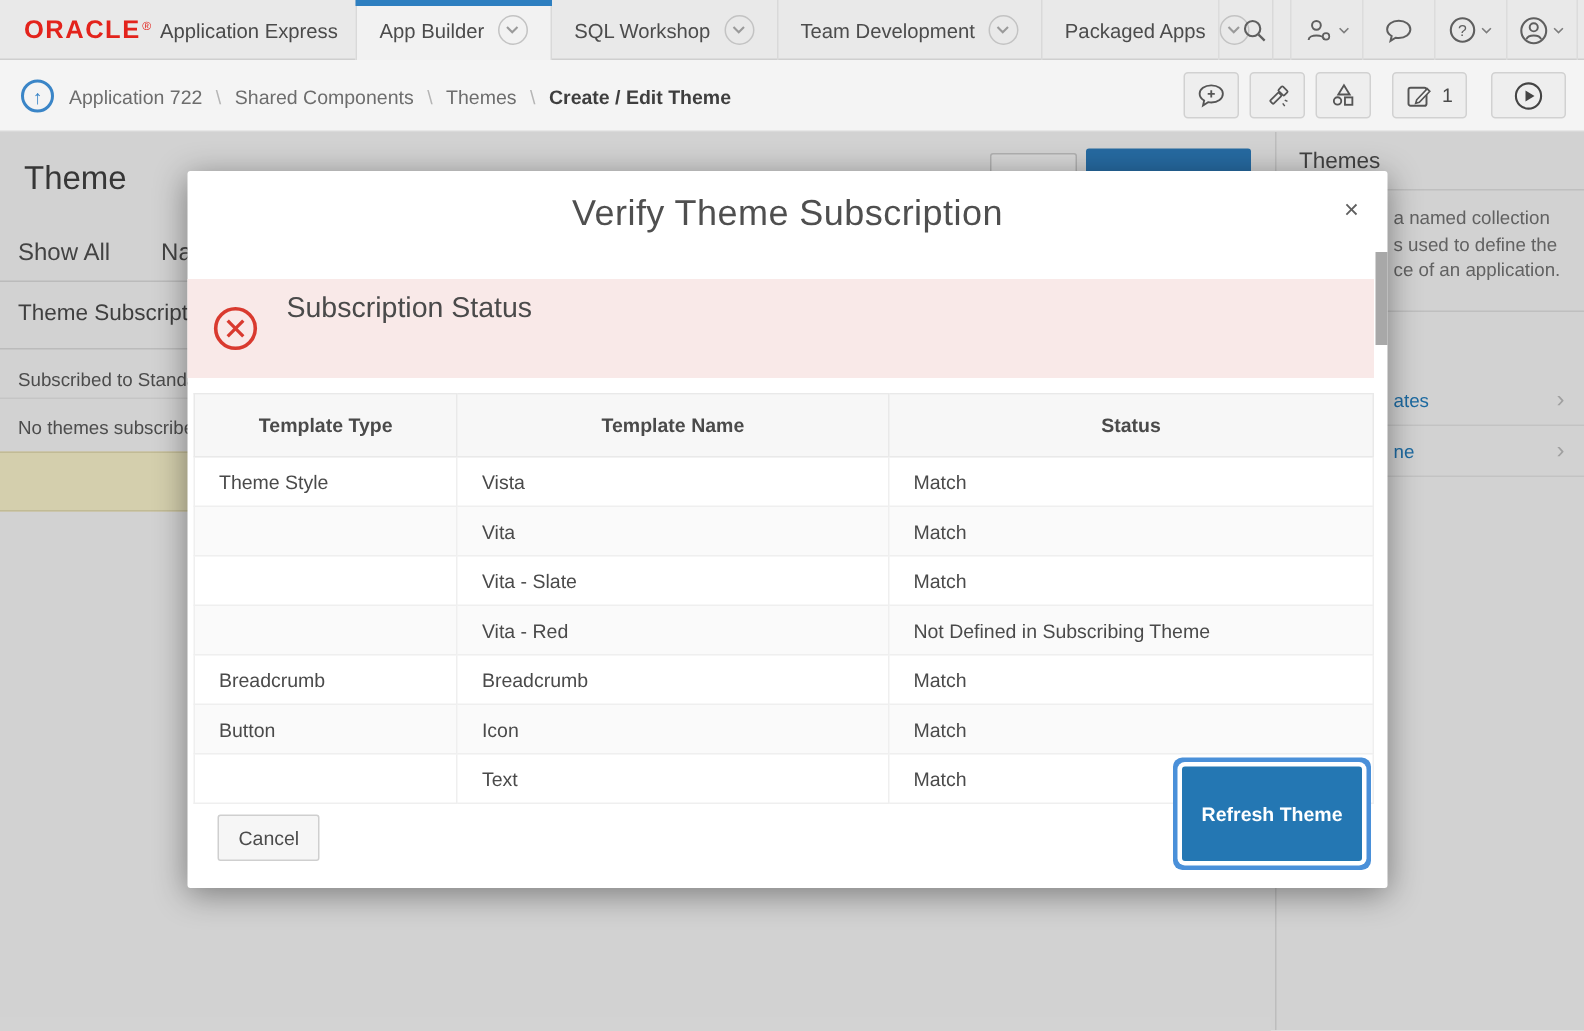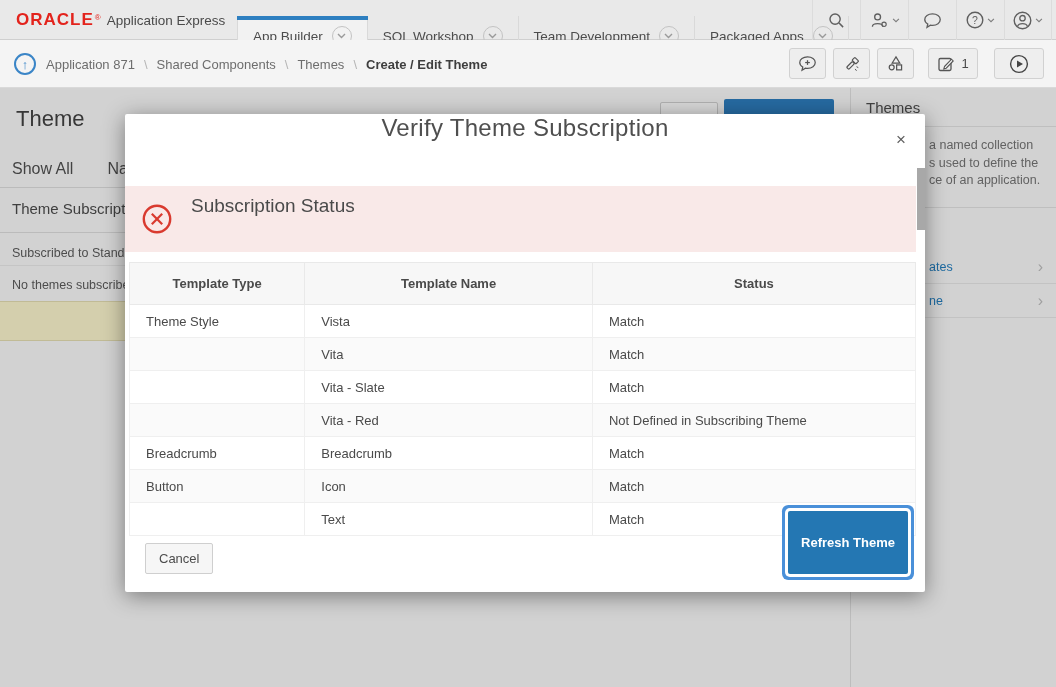--- a/index.html
+++ b/index.html
@@ -8,21 +8,21 @@
     position:relative; width:1056px; height:687px; overflow:hidden;
     font-family:"Liberation Sans", sans-serif; background:#f1f1f1;
   }
   
   .topbar { position:absolute; left:0; top:0; width:1056px; height:40px;
     background:#e9e9e9; border-bottom:1px solid #cfcfcf; }
   .brand { position:absolute; left:16px; top:0; height:40px; display:flex; align-items:center; }
   .brand .oracle { color:#e3231c; font-weight:bold; font-size:17px; letter-spacing:1px; }
   .brand .tm { color:#e3231c; font-size:8px; vertical-align:top; margin:-6px 6px 0 1px; }
   .brand .suffix { color:#4a4a4a; font-size:13.5px; }
-  .tabs { position:absolute; left:237px; top:0; height:40px; display:flex;margin-top:16px; }
+  .tabs { position:absolute; left:237px; top:0; height:40px; display:flex; }
   .tab { position:relative; display:flex; align-items:center; gap:9px; padding:0 15px;
     font-size:13.5px; color:#4c4c4c; border-right:1px solid #d9d9d9; cursor:pointer; }
   .tab:first-child { border-left:1px solid #d9d9d9; }
   .tab.active { background:#f2f2f2; }
   .tab.active::before { content:""; position:absolute; left:-1px; right:-1px; top:0; height:4px; background:#2e7fc0; }
   .chev-circle { width:20px; height:20px; border:1px solid #c3c3c3; border-radius:50%;
     display:flex; align-items:center; justify-content:center; }
   .top-icons { position:absolute; right:4px; top:0; height:40px; display:flex; }
   .icon-cell { width:48px; height:40px; display:flex; align-items:center; justify-content:center;
     gap:3px; border-left:1px solid #dcdcdc; cursor:pointer; }
@@ -68,21 +68,21 @@
   .sb-links { position:absolute; left:0; right:0; top:162px; }
   .sb-link-row { position:relative; height:34px; border-bottom:1px solid #dfdfdf;
     display:flex; align-items:center; cursor:pointer; }
   .sb-link-label { position:absolute; left:78px; color:#2079b8; font-size:12.5px; }
   .sb-link-chev { position:absolute; right:13px; color:#b7b7b7; font-size:16px; }
   
   .overlay { position:absolute; left:0; top:88px; width:1056px; height:599px;
     background:rgba(15,15,15,0.135); }
   .dialog { position:absolute; left:125px; top:114px; width:800px; height:478px;
     background:#fff; border-radius:2px; box-shadow:0 4px 22px rgba(0,0,0,0.42); }
-  .dlg-title { text-align:center; font-size:24px; font-weight:300;
+  .dlg-title { text-align:center; padding-top:15px; font-size:24px; font-weight:300;
     color:#4f4f4f; letter-spacing:0.3px; }
   .dlg-close { position:absolute; right:13px; top:15px; width:22px; height:22px;
     font-size:17px; color:#5f5f5f; display:flex; align-items:center; justify-content:center; cursor:pointer; }
   .dlg-alert { position:absolute; left:0; top:72px; right:9px; height:66px; background:#f9e9e8; }
   .alert-icon { position:absolute; left:17px; top:18px; }
   .alert-title { position:absolute; left:66px; top:9px; font-size:19px; color:#4a4a4a; }
   .alert-msg { position:absolute; left:66px; top:37px; font-size:12px; color:#9b9b9b; }
   .dlg-table { position:absolute; left:4px; top:148px; width:787px; border-collapse:collapse; }
   .dlg-table th { height:42px; background:#f7f7f7; font-size:13px; font-weight:bold;
     color:#4a4a4a; text-align:center; border:1px solid #e9e9e9; }
@@ -188,21 +188,21 @@
       </div>
     </div>
   </div>
 
   <div class="crumbbar">
     <div class="crumb-left">
       <div class="up-circle">
         <span>↑</span>
       </div>
       <div class="crumbs" id="crumbs">
-          <span class="crumb-item">Application 871</span>
+          <span class="crumb-item">Application 722</span>
           <span class="crumb-sep">\</span>
           <span class="crumb-item">Shared Components</span>
           <span class="crumb-sep">\</span>
           <span class="crumb-item">Themes</span>
           <span class="crumb-sep">\</span>
           <span class="crumb-item last">Create / Edit Theme</span>
         </div>
     </div>
     <div class="crumb-tools">
       <div class="tool-btn">

